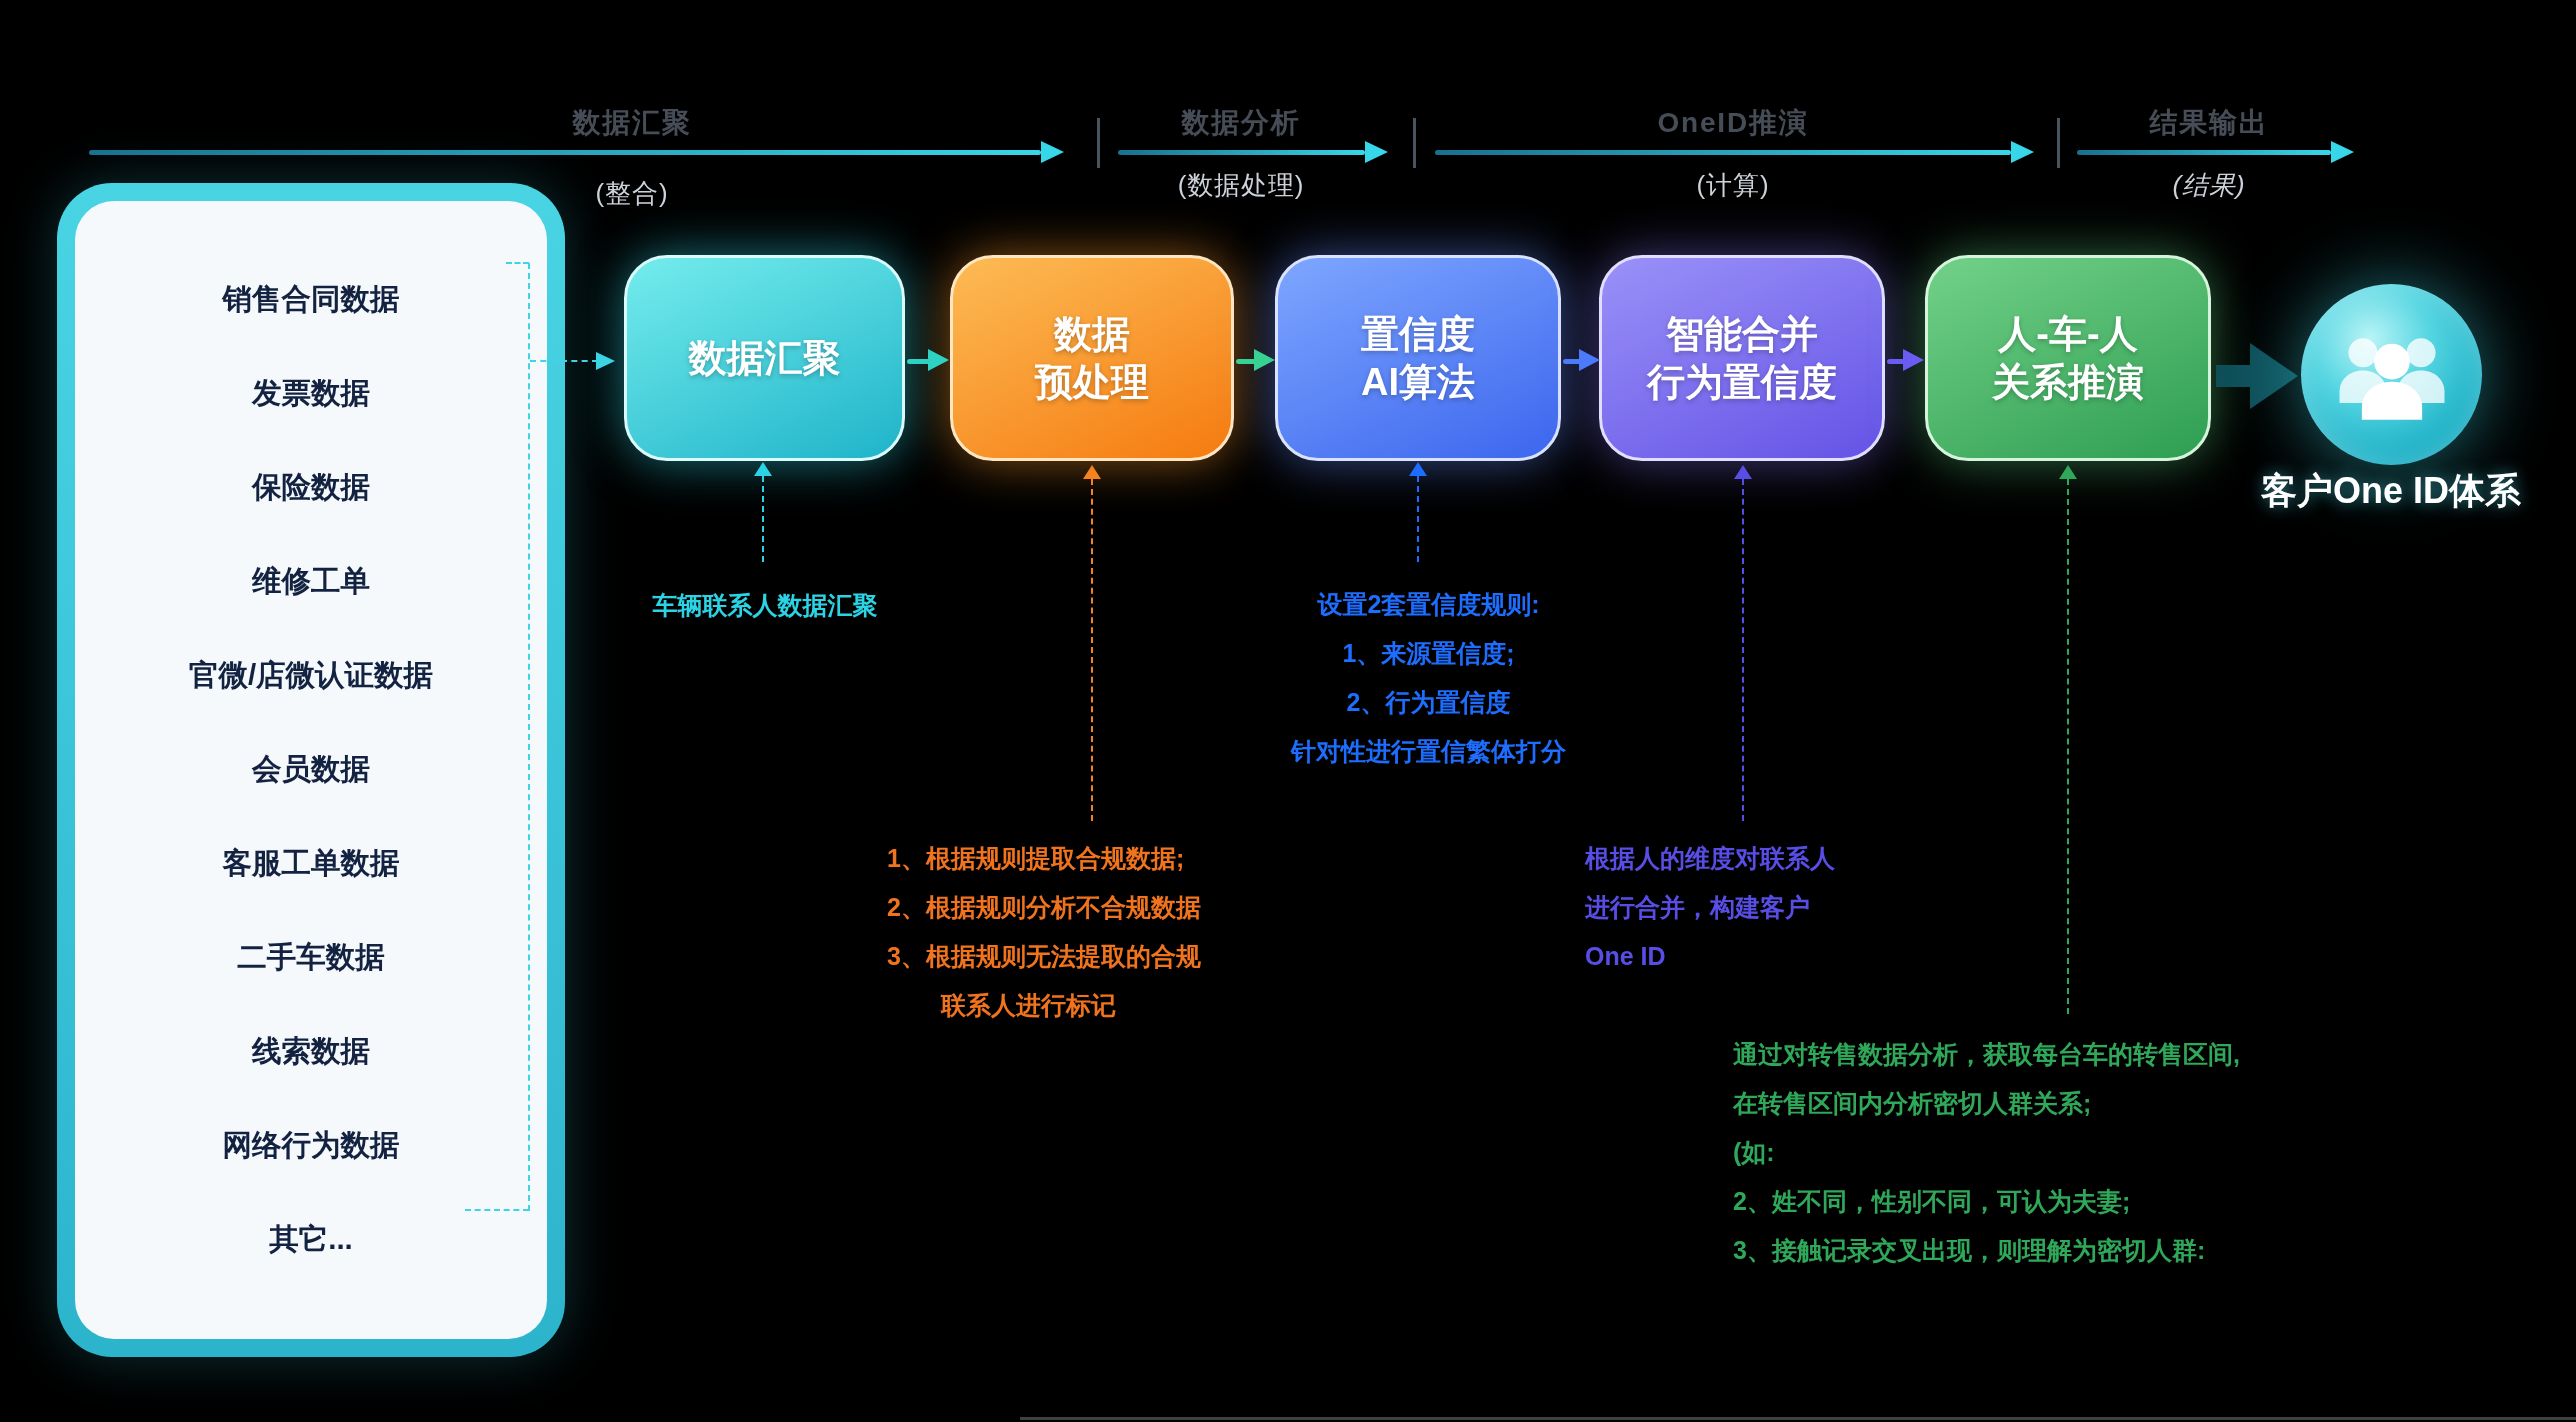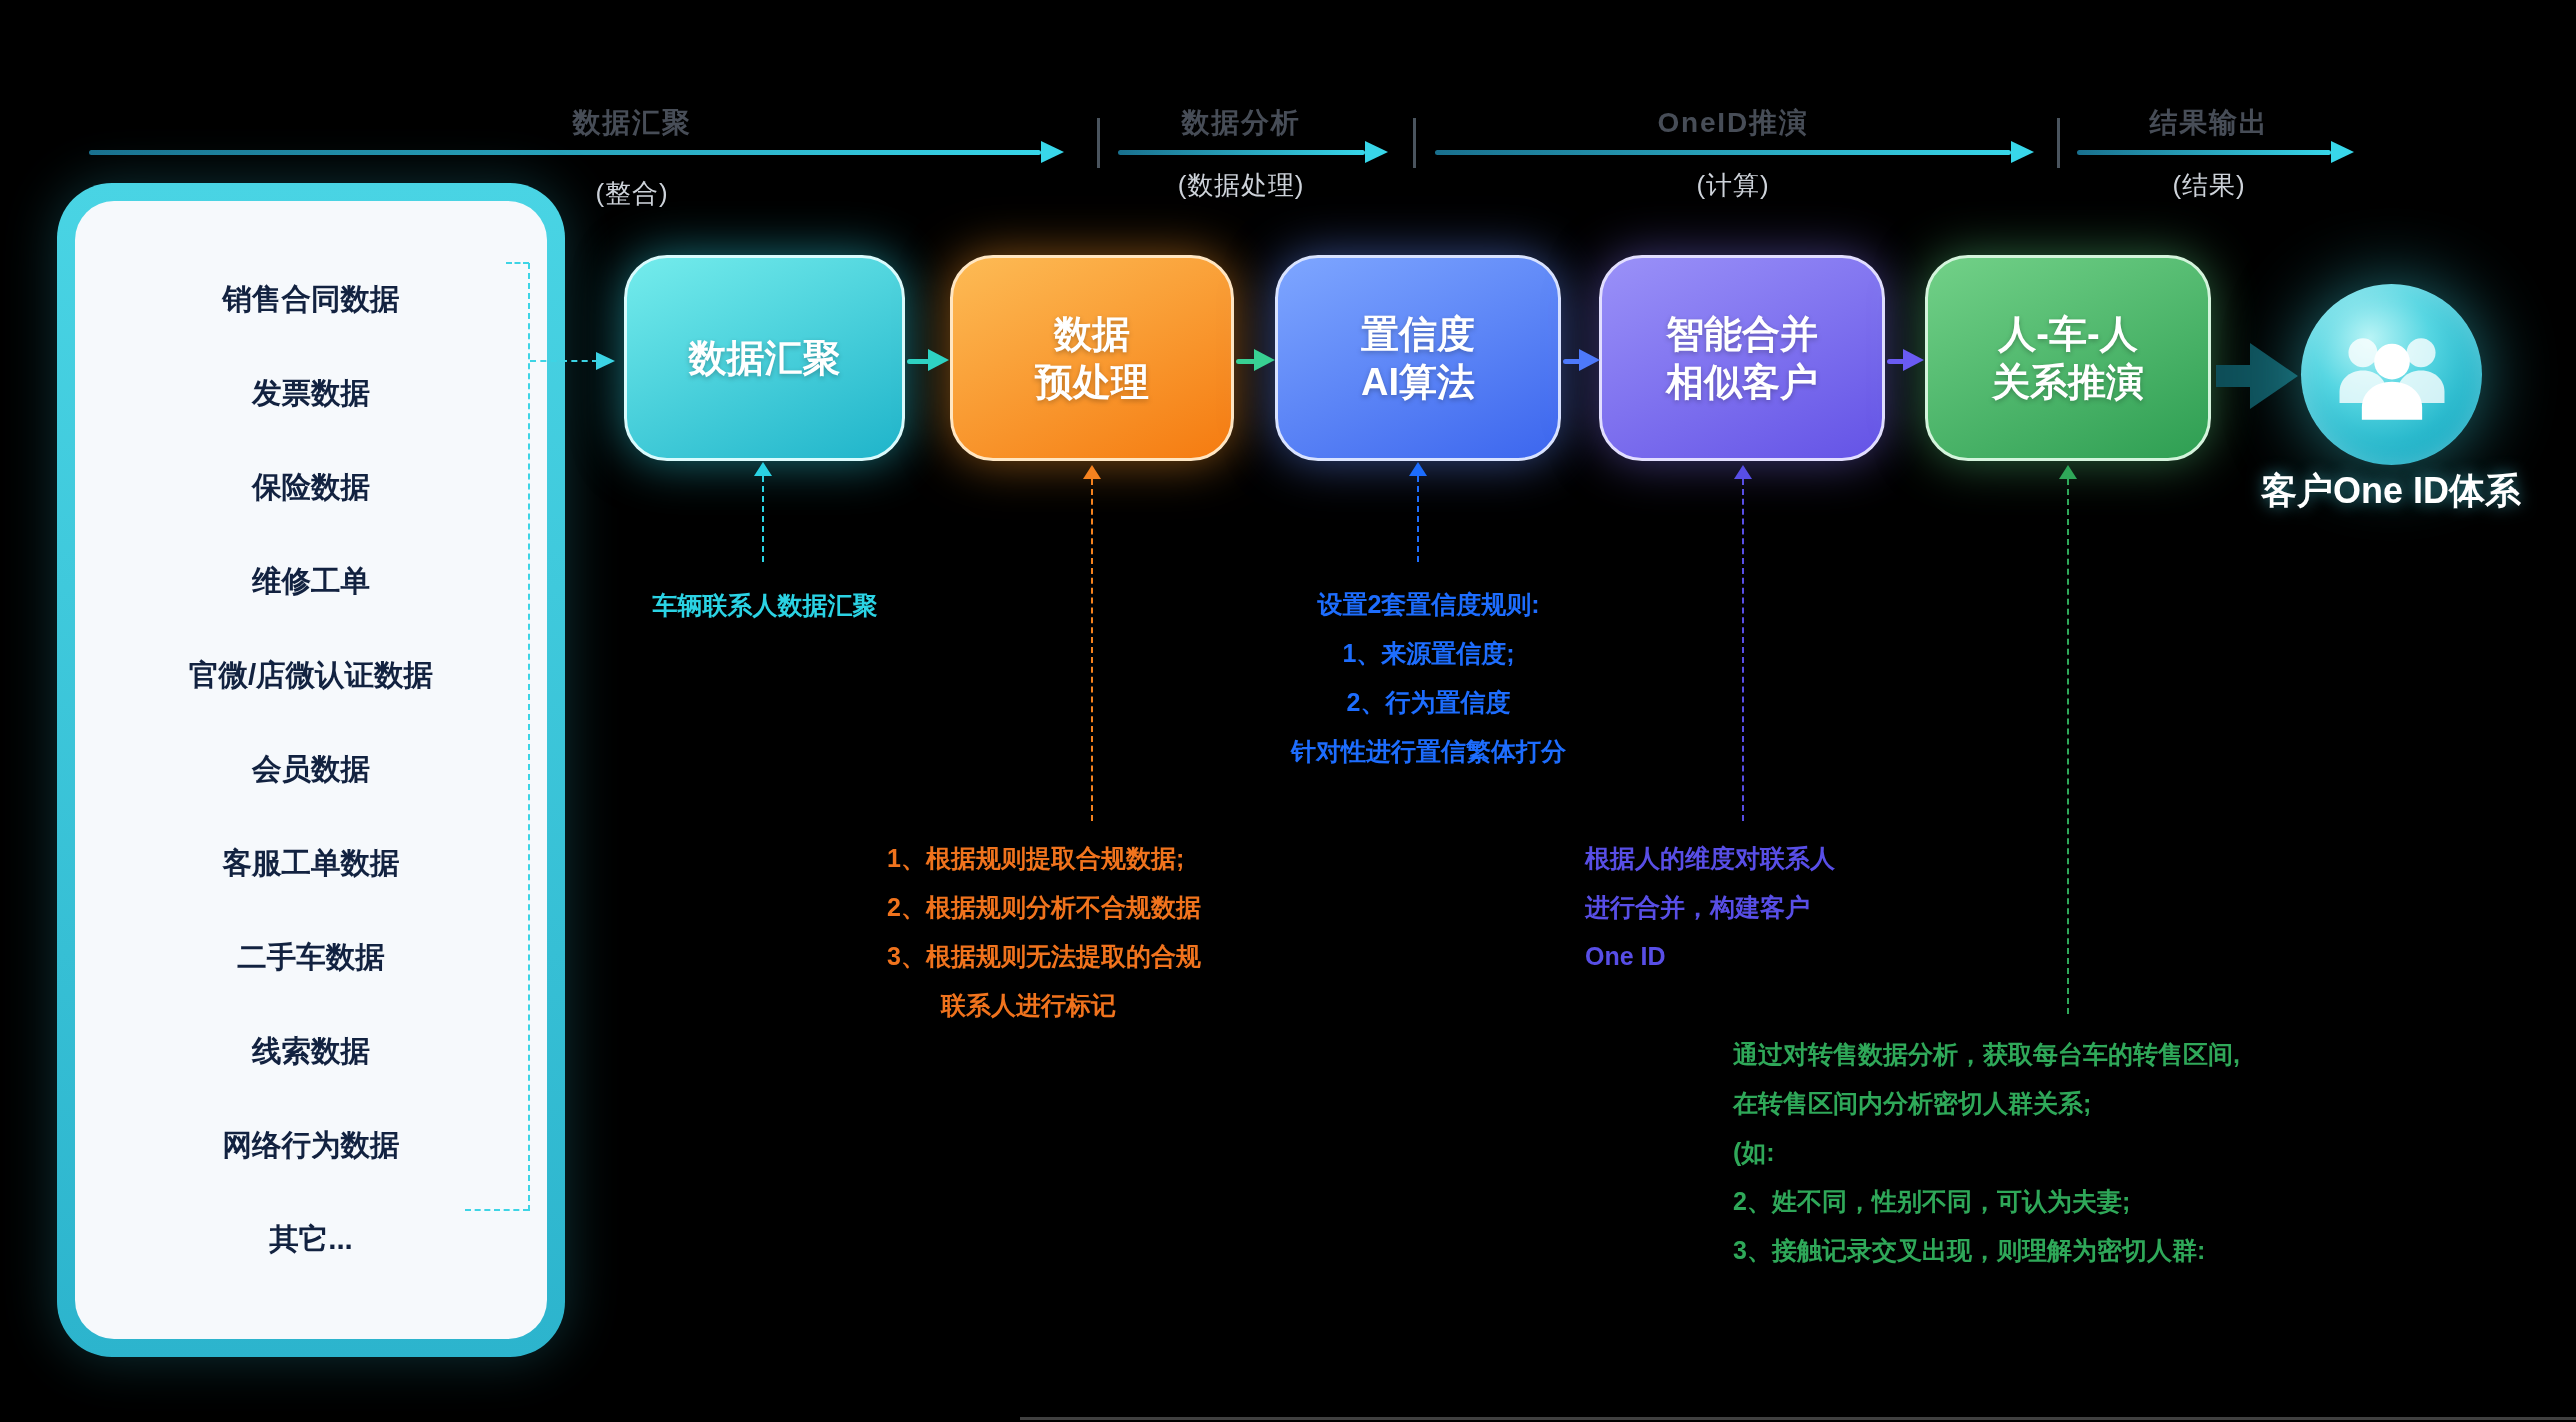--- a/index.html
+++ b/index.html
@@ -81,21 +81,21 @@
   <div class="abs pline" style="left:1435px;top:150px;width:576px;"></div>
   <div class="abs phead" style="left:2011px;top:141px;"></div>
   <div class="abs ptick" style="left:2057px;top:118px;"></div>
 
   <div class="abs pline" style="left:2077px;top:150px;width:254px;"></div>
   <div class="abs phead" style="left:2331px;top:141px;"></div>
 
   <div class="abs phase-sub" style="left:632px;top:176px;">(整合)</div>
   <div class="abs phase-sub" style="left:1241px;top:168px;">(数据处理)</div>
   <div class="abs phase-sub" style="left:1733px;top:168px;">(计算)</div>
-  <div class="abs phase-sub" style="left:2209px;top:168px;">(结果)</div>
+  <div class="abs phase-sub" style="left:2209px;top:168px;font-style:italic;">(结果)</div>
 
   <div class="abs panel-outer">
     <div class="panel-inner">
       <div class="src-item">销售合同数据</div>
       <div class="src-item">发票数据</div>
       <div class="src-item">保险数据</div>
       <div class="src-item">维修工单</div>
       <div class="src-item">官微/店微认证数据</div>
       <div class="src-item">会员数据</div>
       <div class="src-item">客服工单数据</div>
@@ -118,21 +118,21 @@
   <div class="abs step s2">
     <span>数据</span>
     <span>预处理</span>
   </div>
   <div class="abs step s3">
     <span>置信度</span>
     <span>AI算法</span>
   </div>
   <div class="abs step s4">
     <span>智能合并</span>
-    <span>相似客户</span>
+    <span>行为置信度</span>
   </div>
   <div class="abs step s5">
     <span>人-车-人</span>
     <span>关系推演</span>
   </div>
 
   <div class="abs conn-line" style="left:907px;width:23px;background:#2ed2c2;"></div>
   <div class="abs conn-head" style="left:928px;border-left:21.5px solid #2ed2c2;"></div>
 
   <div class="abs conn-line" style="left:1236px;width:19.7px;background:#38d093;"></div>

